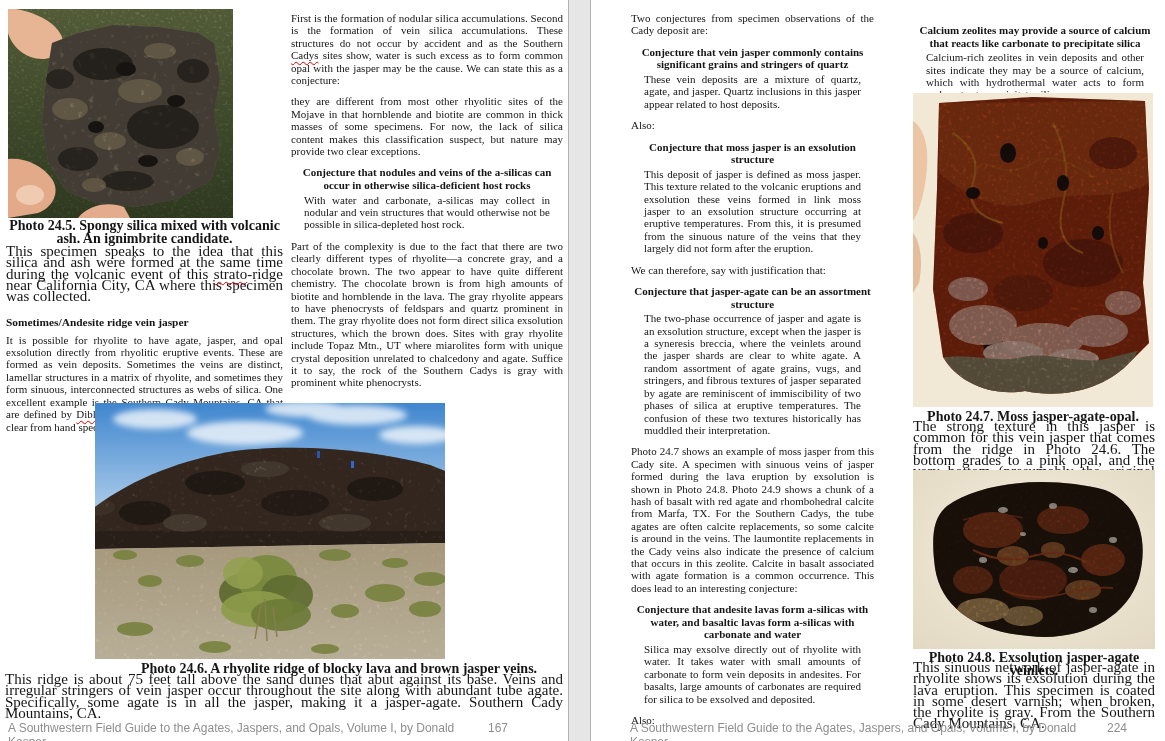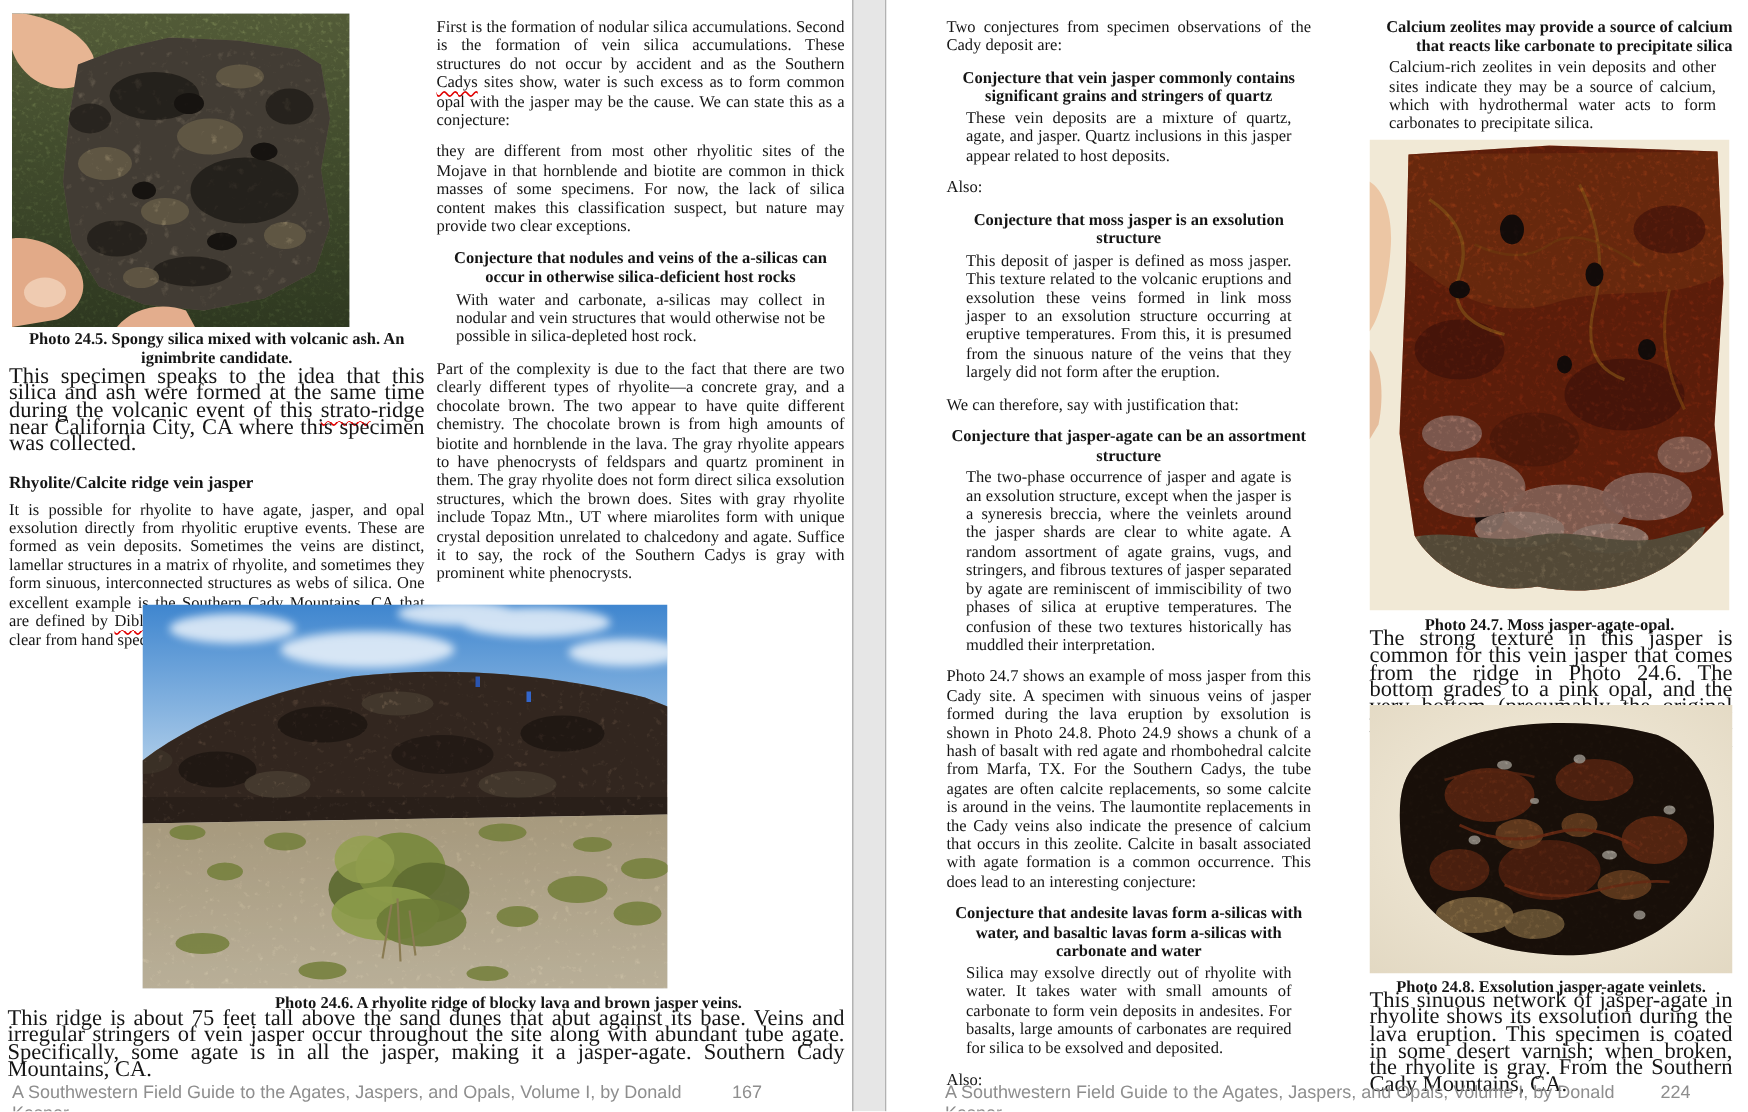--- a/index.html
+++ b/index.html
@@ -9,21 +9,21 @@
   .page{position:absolute;top:0;height:741px;background:#ffffff;}
   #page-left{left:0;width:568px;}
   #gutter{position:absolute;top:0;left:568px;width:23px;height:741px;background:#e6e6e6;
           border-left:1px solid #b2b2b2;border-right:1px solid #b2b2b2;}
   #page-right{left:591px;width:574px;}
   .body{font-size:11px;line-height:12.4px;text-align:justify;}
   p{margin:0 0 9px 0;}
   .chead{font-weight:bold;text-align:center;margin:7px 2px 2px 2px;line-height:12.6px;}
   .quote{padding:0 13px;margin-bottom:9px;}
   .sec-head{font-weight:bold;font-size:11.4px;margin:13px 0 6px 0;}
-  .cap-title{font-weight:bold;font-size:11px;line-height:12.6px;text-align:center;margin:2px 0 1px 0;}
+  .cap-title{font-weight:bold;font-size:14px;line-height:12.6px;text-align:center;margin:2px 0 1px 0;}
   .small-cap{font-size:15px;line-height:11.3px;text-align:justify;margin:0;}
   .sq{text-decoration:underline;text-decoration-style:wavy;text-decoration-color:#e00000;
       text-decoration-thickness:1px;text-underline-offset:2px;}
   .photo{display:block;}
   .abs{position:absolute;}
   .footer{position:absolute;top:721px;display:flex;justify-content:space-between;
           font-family:"Liberation Sans","DejaVu Sans",sans-serif;font-size:12px;color:#8e8e8e;}
 </style>
 </head>
 <body>
@@ -81,21 +81,21 @@
             <ellipse cx="168" cy="92" rx="9" ry="6" fill="#2c2620"></ellipse>
             <ellipse cx="88" cy="118" rx="8" ry="6" fill="#2c2620"></ellipse>
             <ellipse cx="140" cy="152" rx="10" ry="6" fill="#2c2620"></ellipse>
             <rect width="225" height="209" filter="url(#nzB)" opacity="0.5"></rect>
           </g>
           <path d="M70,209 C80,196 100,192 116,198 L122,209 Z" fill="#e3ad8d"></path>
         </g>
       </svg>
       <div class="cap-title">Photo 24.5.  Spongy silica mixed with volcanic ash.  An ignimbrite candidate.</div>
       <p class="small-cap"><span>This specimen speaks to the idea that this silica and ash were formed at the same time during the volcanic event of this </span><span class="sq">strato</span><span>-ridge near California City, CA where this specimen was collected.</span></p>
-      <div class="sec-head">Rhyolite/Calcite ridge vein jasper</div>
+      <div class="sec-head">Sometimes/Andesite ridge vein jasper</div>
       <p class="body"><span>It is possible for rhyolite to have agate, jasper, and opal exsolution directly from rhyolitic eruptive events.  These are formed as vein deposits.  Sometimes the veins are distinct, lamellar structures in a matrix of rhyolite, and sometimes they form sinuous, interconnected structures as webs of silica.  One excellent example is the Southern Cady Mountains, CA that are defined by </span><span class="sq">Diblee</span><span> as andesites.  Their composition is not clear from hand specimens, but</span></p>
     </div>
 
     <div class="abs body" style="left:291px;top:12px;width:272px;">
       <p><span>First is the formation of nodular silica accumulations. Second is the formation of vein silica accumulations.  These structures do not occur by accident and as the Southern </span><span class="sq">Cadys</span><span> sites show, water is such excess as to form common opal with the jasper may be the cause.  We can state this as a conjecture:</span></p>
       <p>they are different from most other rhyolitic sites of the Mojave in that hornblende and biotite are common in thick masses of some specimens.  For now, the lack of silica content makes this classification suspect, but nature may provide two clear exceptions.</p>
       <div class="chead">Conjecture that nodules and veins of the a-silicas can occur in otherwise silica-deficient host rocks</div>
       <p class="quote">With water and carbonate, a-silicas may collect in nodular and vein structures that would otherwise not be possible in silica-depleted host rock.</p>
       <p>Part of the complexity is due to the fact that there are two clearly different types of rhyolite—a concrete gray, and a chocolate brown.  The two appear to have quite different chemistry.  The chocolate brown is from high amounts of biotite and hornblende in the lava.  The gray rhyolite appears to have phenocrysts of feldspars and quartz prominent in them.  The gray rhyolite does not form direct silica exsolution structures, which the brown does.  Sites with gray rhyolite include Topaz Mtn., UT where miarolites form with unique crystal deposition unrelated to chalcedony and agate. Suffice it to say, the rock of the Southern Cadys is gray with prominent white phenocrysts.</p>
     </div>
@@ -199,21 +199,21 @@
       <p>We can therefore, say with justification that:</p>
       <div class="chead">Conjecture that jasper-agate can be an assortment structure</div>
       <p class="quote">The two-phase occurrence of jasper and agate is an exsolution structure, except when the jasper is a syneresis breccia, where the veinlets around the jasper shards are clear to white agate.  A random assortment of agate grains, vugs, and stringers, and fibrous textures of jasper separated by agate are reminiscent of immiscibility of two phases of silica at eruptive temperatures.  The confusion of these two textures historically has muddled their interpretation.</p>
       <p>Photo 24.7 shows an example of moss jasper from this Cady site.  A specimen with sinuous veins of jasper formed during the lava eruption by exsolution is shown in Photo 24.8. Photo 24.9 shows a chunk of a hash of basalt with red agate and rhombohedral calcite from Marfa, TX.  For the Southern Cadys, the tube agates are often calcite replacements, so some calcite is around in the veins.  The laumontite replacements in the Cady veins also indicate the presence of calcium that occurs in this zeolite.  Calcite in basalt associated with agate formation is a common occurrence. This does lead to an interesting conjecture:</p>
       <div class="chead">Conjecture that andesite lavas form a-silicas with water, and basaltic lavas form a-silicas with carbonate and water</div>
       <p class="quote">Silica may exsolve directly out of rhyolite with water. It takes water with small amounts of carbonate to form vein deposits in andesites.  For basalts, large amounts of carbonates are required for silica to be exsolved and deposited.</p>
       <p>Also:</p>
     </div>
 
     <div class="abs body" style="left:322px;top:12px;width:244px;">
-      <div class="chead" style="margin-top:0;text-align:right;">Calcium zeolites may provide a source of calcium that reacts like carbonate to precipitate silica</div>
+      <div class="chead" style="margin-top:12px;">Calcium zeolites may provide a source of calcium that reacts like carbonate to precipitate silica</div>
       <p class="quote">Calcium-rich zeolites in vein deposits and other sites indicate they may be a source of calcium, which with hydrothermal water acts to form carbonates to precipitate silica.</p>
     </div>
 
     <svg class="photo abs" style="left:322px;top:93px;" width="240" height="314" viewBox="0 0 240 314">
       <defs>
         <filter id="nzD">
             <feTurbulence type="fractalNoise" baseFrequency="0.28" numOctaves="4" seed="21"></feTurbulence>
           <feColorMatrix type="matrix" values="0 0 0 0 0  0 0 0 0 0  0 0 0 0 0  0.7 0.7 0.7 0 0"></feColorMatrix>
           </filter>
         <path id="rk7" d="M26,10 L120,4 L232,8 L236,96 L230,190 L236,250 L214,272 C190,296 150,306 112,298 C76,304 44,288 30,264 L20,196 L24,96 Z"></path>

